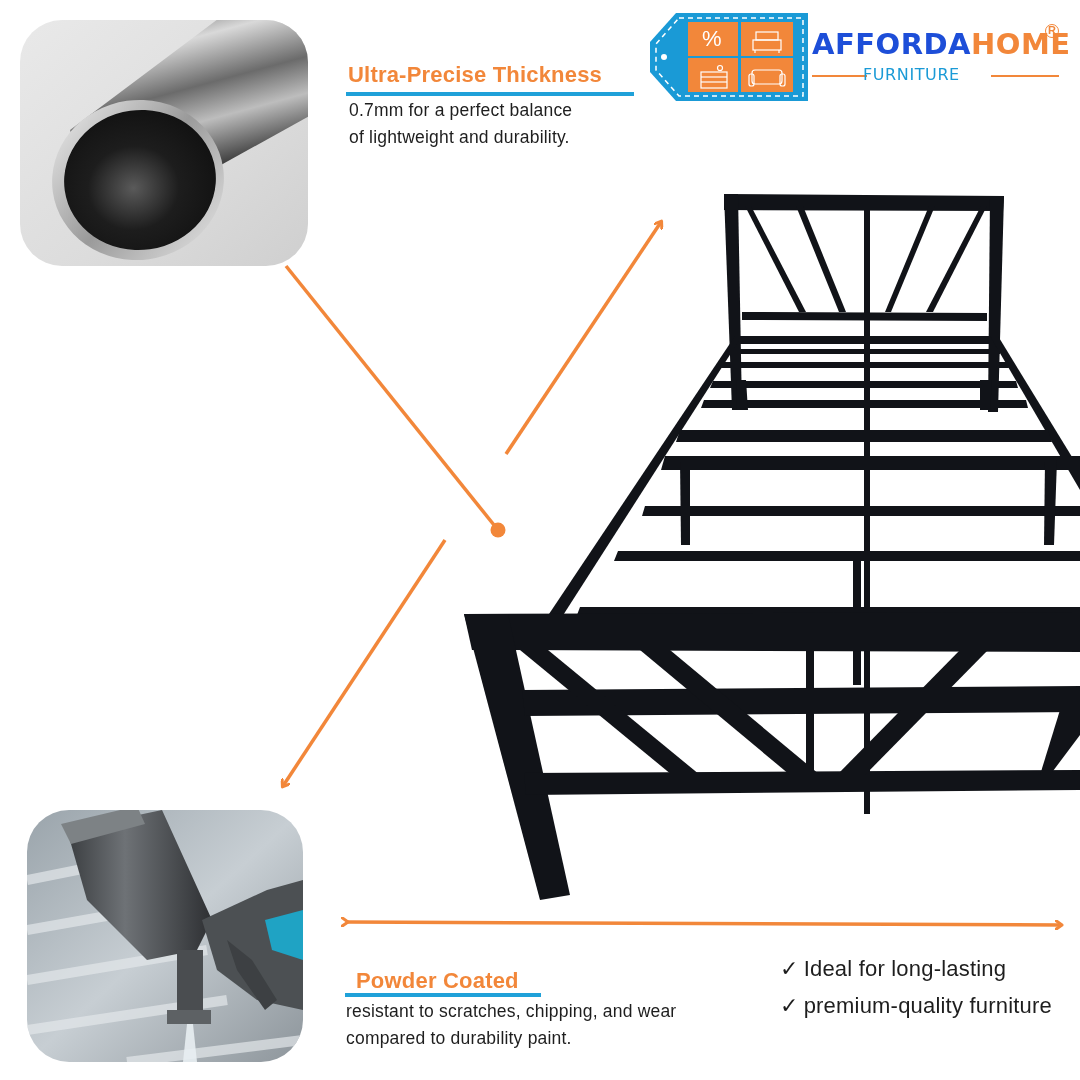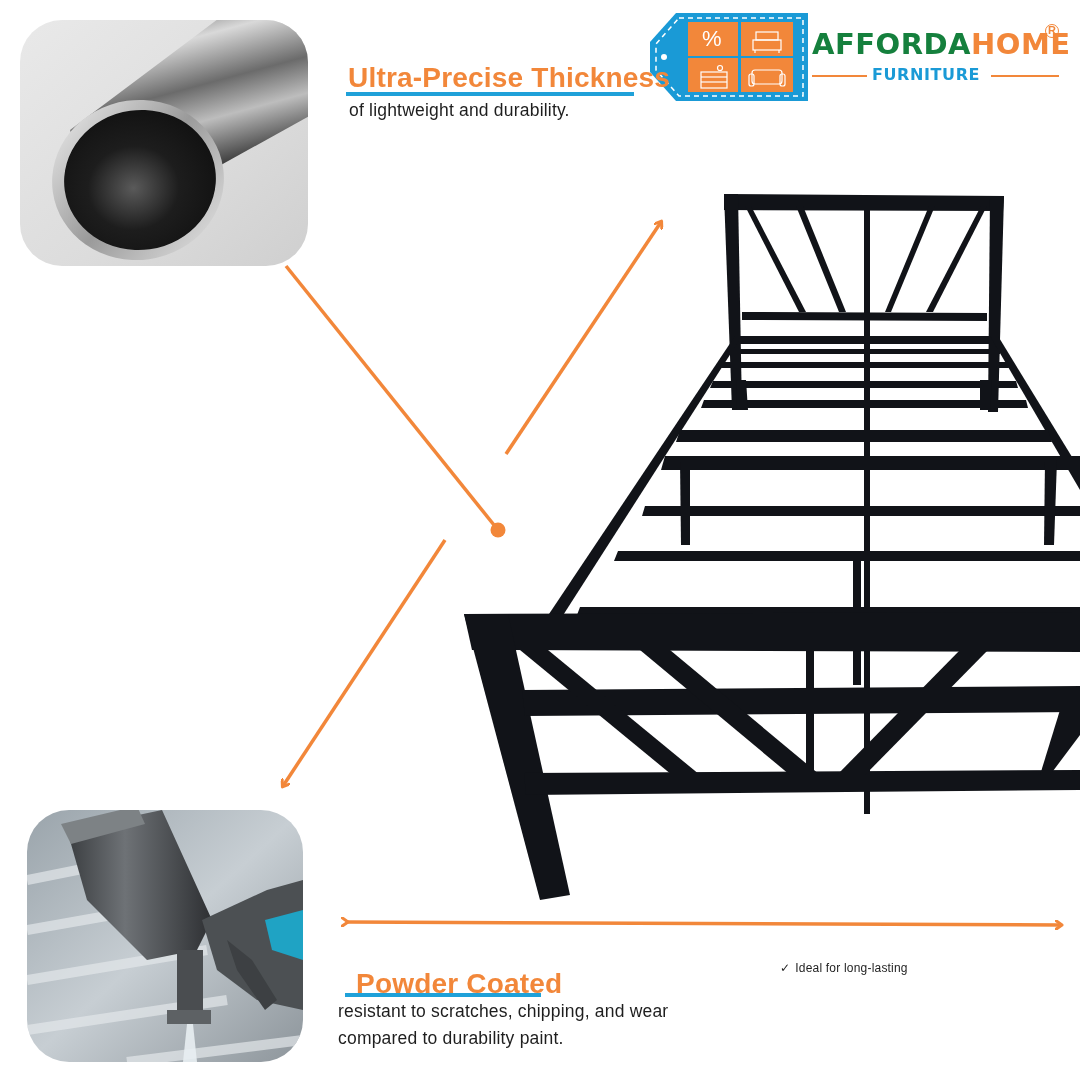--- a/index.html
+++ b/index.html
@@ -11,45 +11,45 @@
   
   .photo {
     position: absolute; border-radius: 42px; overflow: hidden;
   }
   .photo svg { display: block; width: 100%; height: 100%; }
   #tube-photo { left: 20px; top: 20px; width: 288px; height: 246px; }
   #spray-photo { left: 27px; top: 810px; width: 276px; height: 252px; }
 
   
   .feat-title {
-    position: absolute; color: #f2873a; font-weight: 700; font-size: 28px;
+    position: absolute; color: #f2873a; font-weight: 700; font-size: 22px;
     letter-spacing: 0.2px; white-space: nowrap; line-height: 1;
   }
   .feat-underline { position: absolute; height: 4px; background: #1fa1d9; }
   .feat-desc { position: absolute; font-size: 17.5px; line-height: 27px; color: #1e1e1e; white-space: nowrap; letter-spacing: 0.2px; }
 
   #thickness-title { left: 348px; top: 64px; }
   #thickness-underline { left: 346px; top: 92px; width: 288px; }
   #thickness-desc { left: 349px; top: 97px; }
 
   #powder-title { left: 356px; top: 970px; }
   #powder-underline { left: 345px; top: 993px; width: 196px; }
-  #powder-desc { left: 338px; top: 998px; }
+  #powder-desc { left: 346px; top: 998px; }
 
   .check-list { position: absolute; left: 780px; top: 955px; list-style: none; }
-  .check-list li { font-size: 12px; height: 37px; line-height: 27px; color: #1e1e1e; white-space: nowrap; letter-spacing: 0.2px; }
+  .check-list li { font-size: 22px; height: 37px; line-height: 27px; color: #1e1e1e; white-space: nowrap; letter-spacing: 0.2px; }
   .check-list .ck { margin-right: 5px; }
 
   
   #logo { position: absolute; left: 646px; top: 10px; width: 420px; height: 95px; }
   #brand-name { position: absolute; left: 166px; top: 20px; font-size: 29px; font-weight: 900; letter-spacing: 0.5px; white-space: nowrap; line-height: 1; font-family: "DejaVu Sans", sans-serif; }
-  #brand-name .b1 { color: #15803d; }
+  #brand-name .b1 { color: #1d4ed8; }
   #brand-name .b2 { color: #f2873a; margin-top: 10px; }
   #brand-reg { position: absolute; left: 399px; top: 14px; font-size: 11px; color: #f2873a; font-weight: 700; border: 1.5px solid #f2873a; border-radius: 50%; width: 14px; height: 14px; line-height: 11px; text-align: center; }
-  #brand-sub { position: absolute; left: 226px; top: 57px; font-size: 16px; font-weight: 700; color: #1a9ad6; letter-spacing: 0.6px; font-family: "DejaVu Sans", sans-serif; line-height: 1; }
+  #brand-sub { position: absolute; left: 217px; top: 57px; font-size: 16px; font-weight: 400; color: #1a9ad6; letter-spacing: 0.6px; font-family: "DejaVu Sans", sans-serif; line-height: 1; }
   .brand-rule { position: absolute; top: 65px; height: 2px; background: #f2873a; }
 </style>
 </head>
 <body>
 
 <div class="photo" id="tube-photo">
   <svg viewBox="0 0 288 246" preserveAspectRatio="none">
     <defs>
       <linearGradient id="tubeBg" x1="0" y1="0" x2="1" y2="1">
         <stop offset="0" stop-color="#e9e9e9"></stop>
@@ -217,25 +217,27 @@
   </div>
   <div id="brand-reg">R</div>
   <div class="brand-rule" style="left:166px;width:55px;"></div>
   <div id="brand-sub">FURNITURE</div>
   <div class="brand-rule" style="left:345px;width:68px;"></div>
 </div>
 
 <div class="feat-title" id="thickness-title">Ultra-Precise Thickness</div>
 <div class="feat-underline" id="thickness-underline"></div>
 <div class="feat-desc" id="thickness-desc">
+  <div>0.7mm for a perfect balance</div>
   <div>of lightweight and durability.</div>
 </div>
 
 <div class="feat-title" id="powder-title">Powder Coated</div>
 <div class="feat-underline" id="powder-underline"></div>
 <div class="feat-desc" id="powder-desc">
   <div>resistant to scratches, chipping, and wear</div>
   <div>compared to durability paint.</div>
 </div>
 
 <ul class="check-list">
   <li><span class="ck">✓</span><span>Ideal for long-lasting</span></li>
+  <li><span class="ck">✓</span><span>premium-quality furniture</span></li>
 </ul>
 
 </body></html>

